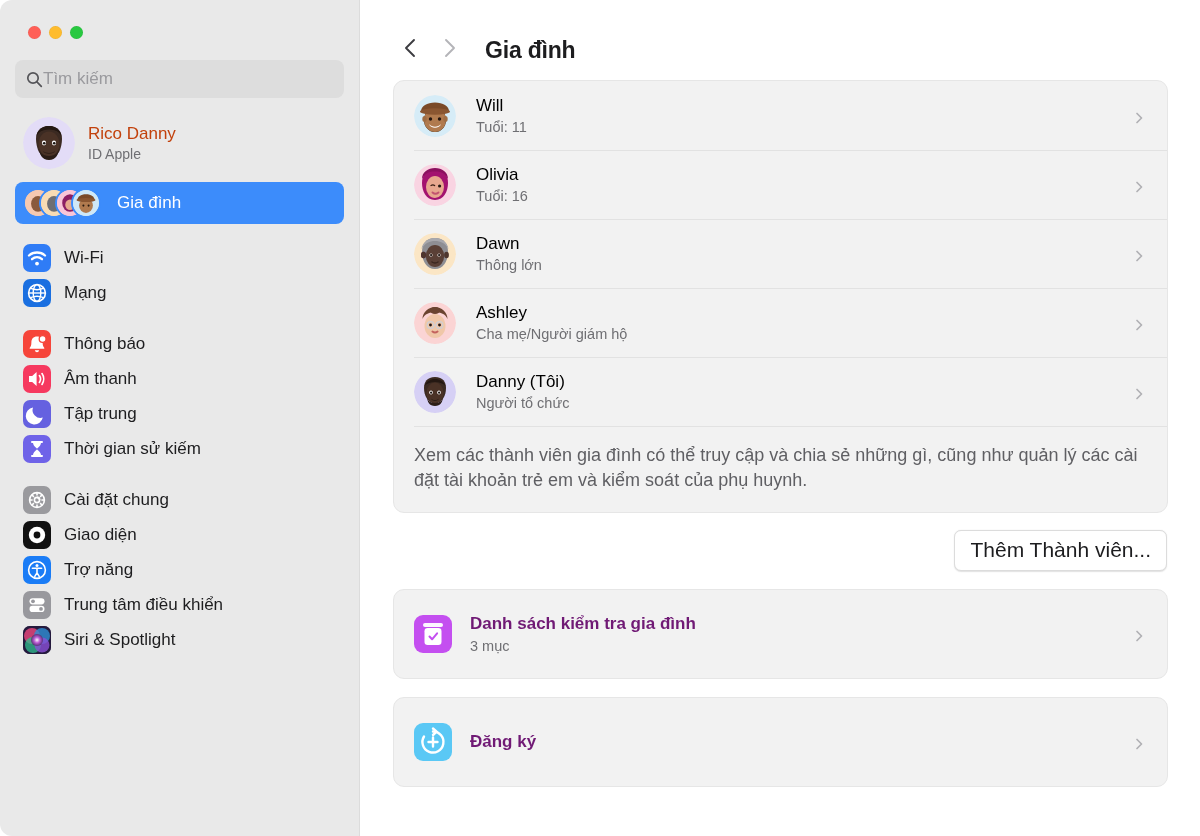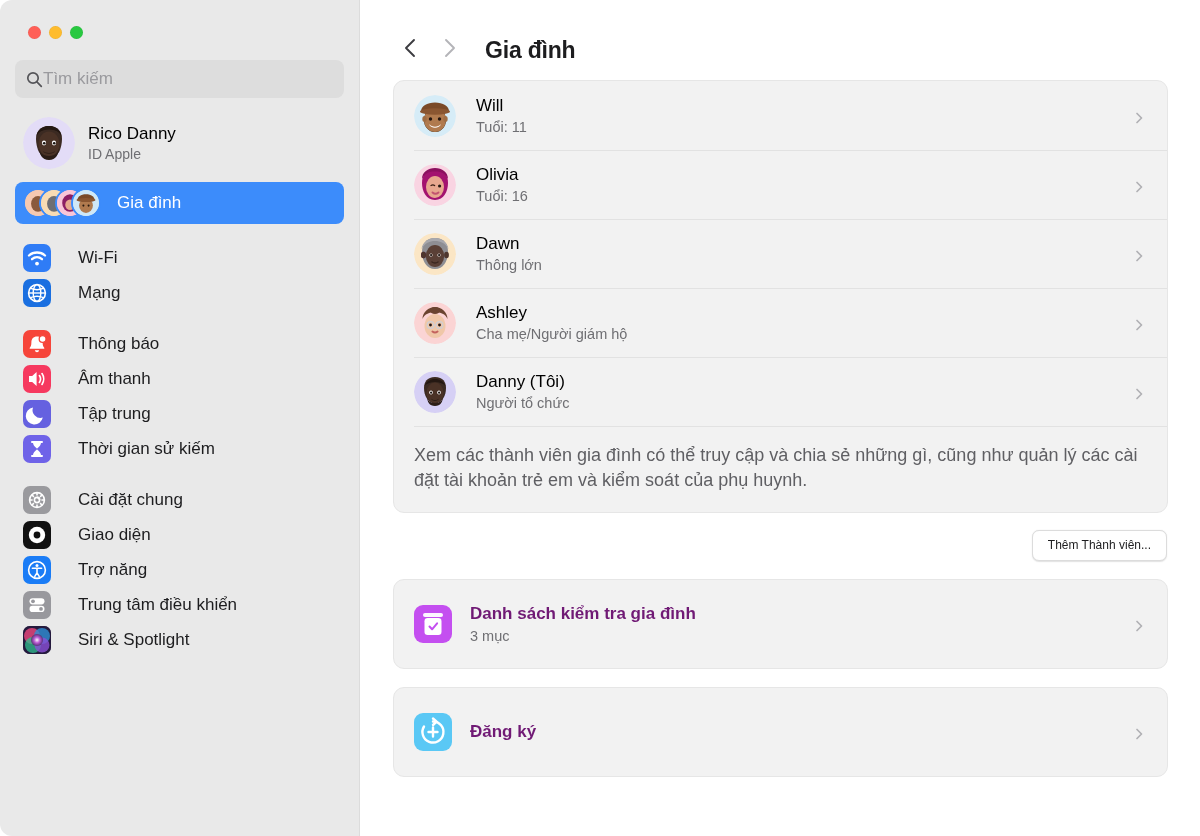--- a/index.html
+++ b/index.html
@@ -53,21 +53,21 @@
   #search-input::placeholder { color: #9a9a9e; }
 
   
   #account-row {
     display: flex; align-items: center; gap: 13px;
     margin: 14px 15px 0 15px;
     padding: 5px 8px;
     border-radius: 8px;
   }
   #account-row .avatar { width: 52px; height: 52px; border-radius: 50%; flex: 0 0 52px; overflow: hidden; }
-  #account-text .name { font-size: 17px; color: #000000; line-height: 21px; }
+  #account-text .name { font-size: 17px; color: #c2410c; line-height: 21px; }
   #account-text .sub  { font-size: 14px; color: #6f6f73; line-height: 19px; margin-top: 1px; }
 
   
   #family-row {
     display: flex; align-items: center; gap: 16px;
     margin: 8px 15px 0 15px;
     height: 42px;
     border-radius: 8px;
     background: #3c8cfb;
     padding-left: 8px;
@@ -75,21 +75,21 @@
   #family-row .cluster { position: relative; width: 78px; height: 30px; flex: 0 0 78px; }
   #family-row .cluster .c {
     position: absolute; top: 0; width: 30px; height: 30px;
     border-radius: 50%; border: 2px solid #3c8cfb; overflow: hidden;
   }
   #family-row .label { font-size: 17px; color: #ffffff; }
 
   
   .nav-group { margin-top: 16px; }
   .nav-item {
-    display: flex; align-items: center; gap: 27px;
+    display: flex; align-items: center; gap: 13px;
     height: 35px;
     margin: 0 15px;
     padding-left: 8px;
     border-radius: 8px;
   }
   .nav-item .ic { width: 28px; height: 28px; flex: 0 0 28px; border-radius: 7px; position: relative; }
   .nav-item .ic svg { display: block; }
   .nav-item .lbl { font-size: 17px; color: #1d1d1f; white-space: nowrap; }
 
   
@@ -126,21 +126,21 @@
   .member-row .mtext { margin-left: 20px; flex: 1 1 auto; }
   .member-row .mname { font-size: 17px; color: #000000; line-height: 21px; }
   .member-row .mrole { font-size: 14.5px; color: #6f6f73; line-height: 20px; margin-top: 1px; }
   .chev { width: 12px; height: 12px; flex: 0 0 12px; margin-right: 4px; }
 
   .desc-block { position: relative; padding: 17px 24px 19px 20px; }
   .desc-block p { font-size: 18px; line-height: 25px; color: #5f5f63; }
 
   #add-member-row { display: flex; justify-content: flex-end; padding: 17px 33px 0 0; }
   #add-member-btn {
-    font-family: inherit; font-size: 12px; color: #1d1d1f;
+    font-family: inherit; font-size: 21px; color: #1d1d1f;
     background: #ffffff;
     border: 1px solid #dcdcdc;
     border-radius: 7px;
     padding: 7px 15px 8px 15px;
     box-shadow: 0 0.5px 1.2px rgba(0,0,0,.12);
     cursor: default;
     margin-left: 28px;
   }
 
   .link-card { margin-top: 18px; }

